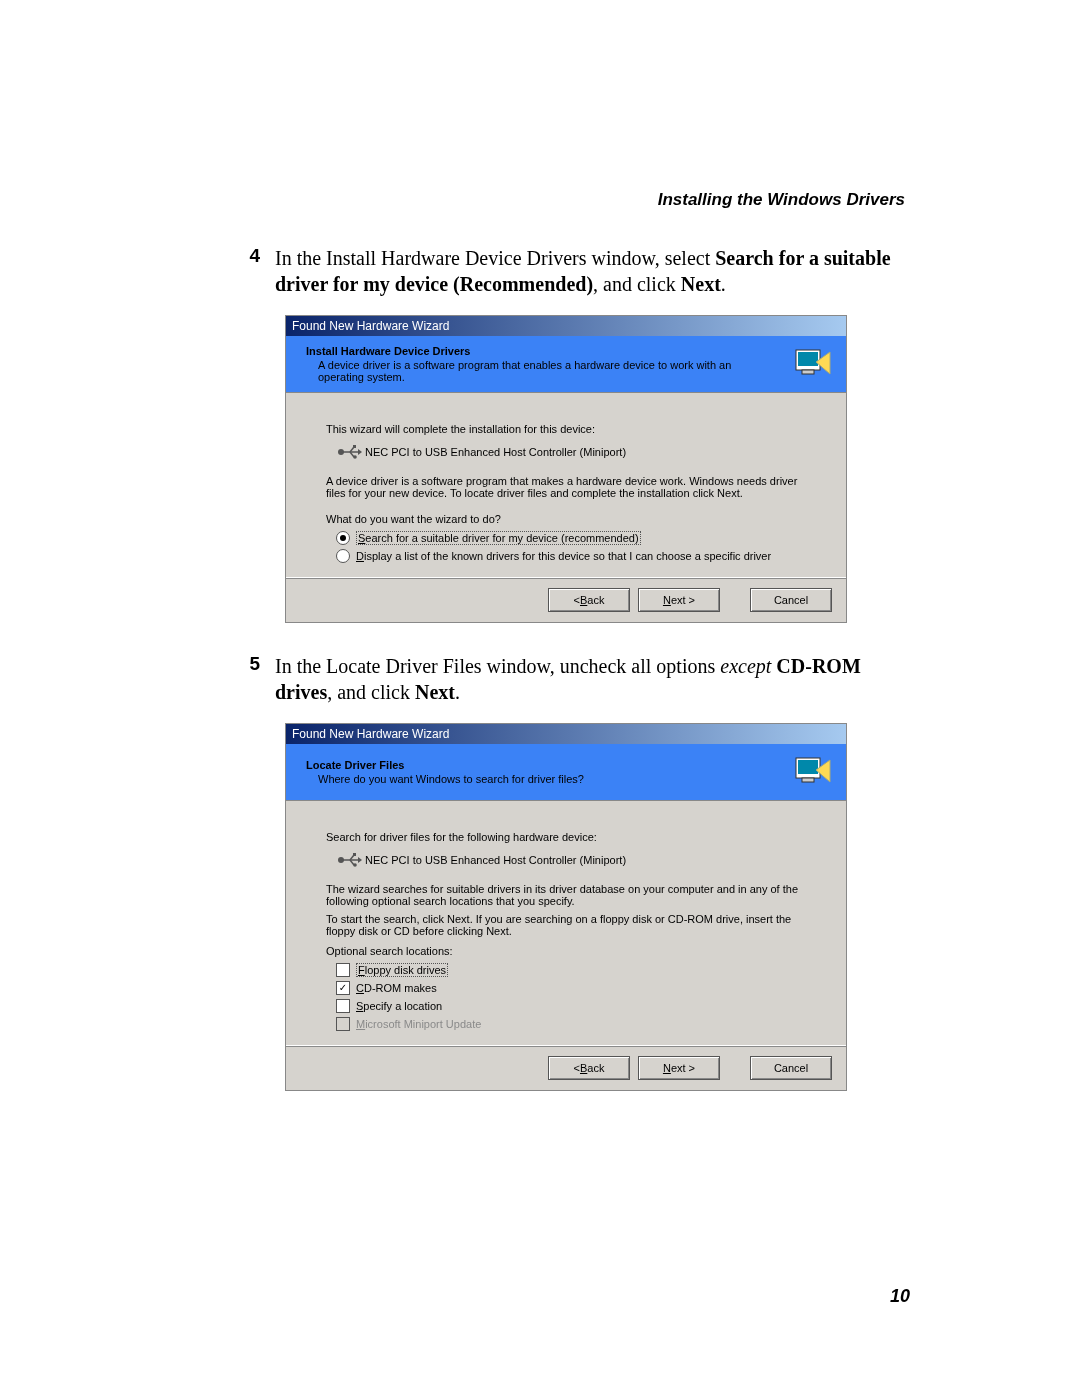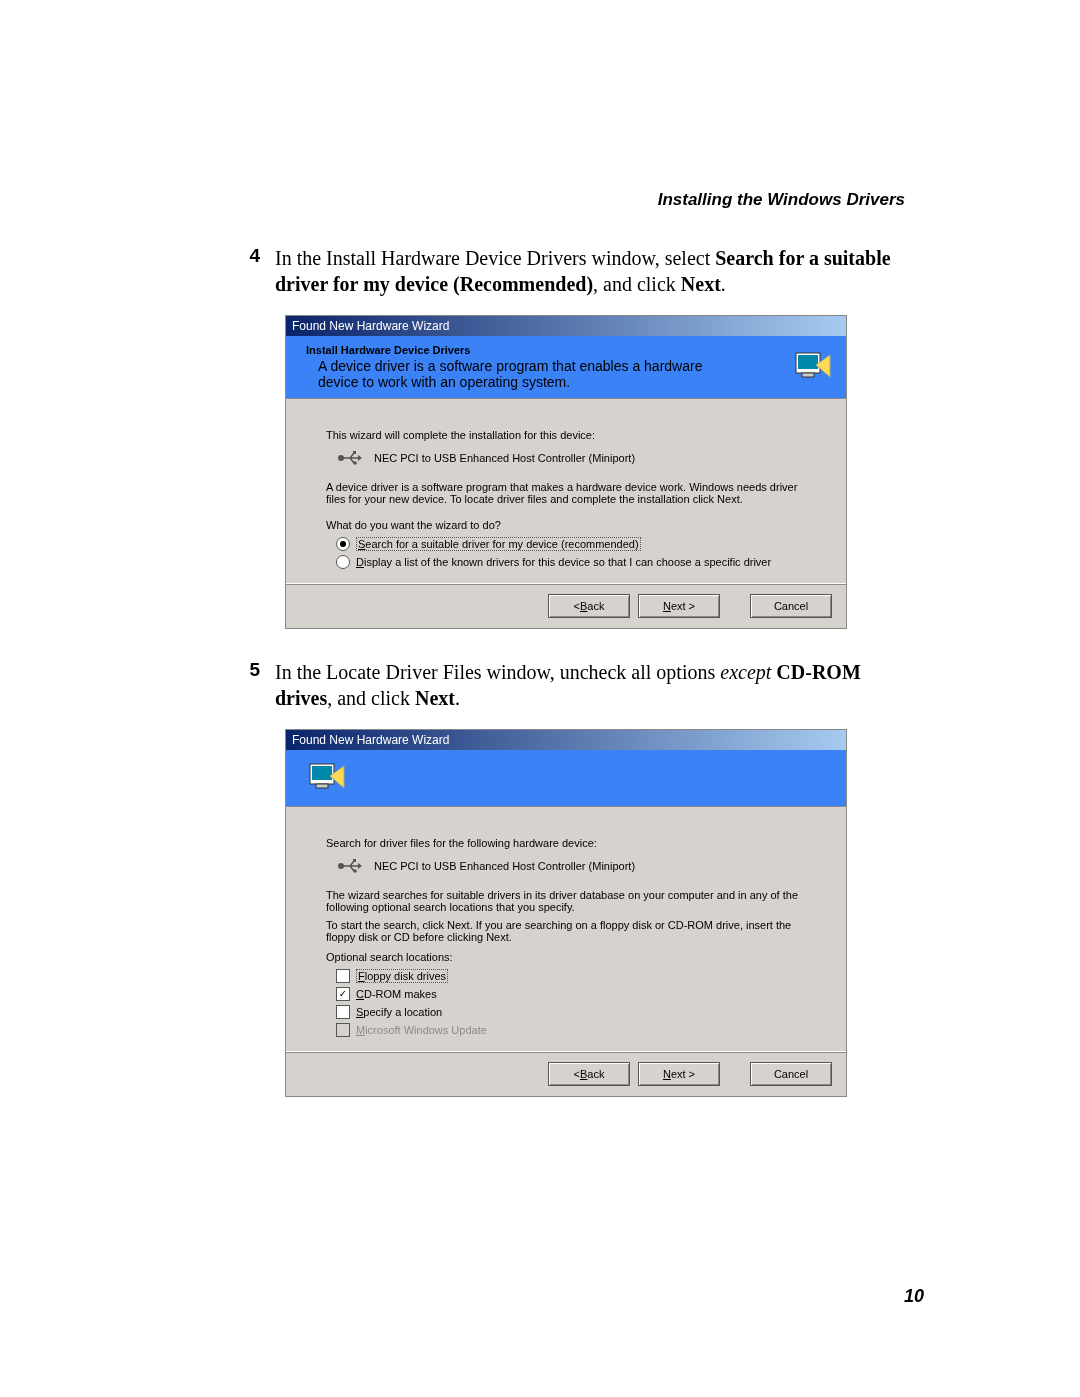--- a/index.html
+++ b/index.html
@@ -61,31 +61,31 @@
   }
   .wiz-header {
     background: #3b82f6;
     border-bottom: 1px solid #888;
     display: flex;
     justify-content: space-between;
     align-items: center;
     padding: 8px 14px 8px 20px;
   }
   .wiz-header-text .wiz-title { font-weight: bold; font-size: 11px; }
-  .wiz-header-text .wiz-sub { font-size: 14px; margin-left: 12px; margin-top: 2px; max-width: 420px; }
+  .wiz-header-text .wiz-sub { font-size: 11px; margin-left: 12px; margin-top: 2px; max-width: 420px; }
   .wiz-icon {
     width: 40px; height: 40px;
     position: relative;
     flex-shrink: 0;
   }
   .wiz-body {
     padding: 24px 40px 10px 40px;
   }
   .wiz-line { margin: 6px 0; }
-  .device-row { display: flex; align-items: center; gap: 12px; margin: 8px 0 14px 10px; }
+  .device-row { display: flex; align-items: center; gap: 3px; margin: 8px 0 14px 10px; }
   .usb-icon { width: 26px; height: 18px; position: relative; }
   .radio-group { margin: 6px 0 0 10px; }
   .radio-item, .check-item {
     display: flex; align-items: center; gap: 6px; margin: 4px 0;
     font-size: 11px;
   }
   .radio-glyph, .check-glyph {
     width: 12px; height: 12px; display: inline-flex; align-items: center; justify-content: center;
     font-size: 10px; line-height: 1;
   }
@@ -110,21 +110,21 @@
     background: #d6d3ce;
     border: 1px solid #555;
     box-shadow: inset 1px 1px 0 #fff, inset -1px -1px 0 #888;
     font-family: Tahoma, Arial, sans-serif;
     font-size: 11px;
     display: inline-flex; align-items:center; justify-content:center;
   }
   .btn-gap { width: 14px; }
   .page-num {
     position: absolute;
-    right: 156px;
+    right: 170px;
     bottom: 90px;
     font-weight: bold;
     font-style: italic;
     font-family: Arial, sans-serif;
     font-size: 18px;
   }
 </style>
 </head>
 <body>
 
@@ -202,20 +202,24 @@
   <div class="step">
     <div class="step-num">5</div>
     <div class="step-text">
       <span>In the Locate Driver Files window, uncheck all options </span><i>except</i><span> </span><b>CD-ROM drives</b><span>, and click </span><b>Next</b><span>.</span>
     </div>
   </div>
 
   <div class="wizard">
     <div class="titlebar">Found New Hardware Wizard</div>
     <div class="wiz-header">
+      <div class="wiz-header-text">
+        <div class="wiz-title">Locate Driver Files</div>
+        <div class="wiz-sub">Where do you want Windows to search for driver files?</div>
+      </div>
       <div class="wiz-icon">
         <svg viewBox="0 0 40 40" width="40" height="40">
           <rect x="4" y="6" width="24" height="20" fill="#fff" stroke="#333"></rect>
           <rect x="6" y="8" width="20" height="14" fill="#08a"></rect>
           <rect x="10" y="26" width="12" height="4" fill="#ccc" stroke="#333"></rect>
           <path d="M24 18 L38 8 L38 30 Z" fill="#ffda55" stroke="#aa7"></path>
         </svg>
       </div>
     </div>
     <div class="wiz-body">
@@ -245,21 +249,21 @@
         <div class="check-item">
           <span class="check-glyph checked"></span>
           <span class="opt-label"><span class="u">C</span><span>D-ROM makes</span></span>
         </div>
         <div class="check-item">
           <span class="check-glyph"></span>
           <span class="opt-label"><span class="u">S</span><span>pecify a location</span></span>
         </div>
         <div class="check-item disabled">
           <span class="check-glyph" style="background:#d6d3ce"></span>
-          <span class="opt-label"><span class="u">M</span><span>icrosoft Windows Update</span></span>
+          <span class="opt-label"><span class="u">M</span><span>icrosoft Miniport Update</span></span>
         </div>
       </div>
     </div>
     <div class="wiz-footer">
       <div class="btn">
           <span>&lt; </span>
           <span class="u">B</span>
           <span>ack</span>
         </div>
       <div class="btn">

